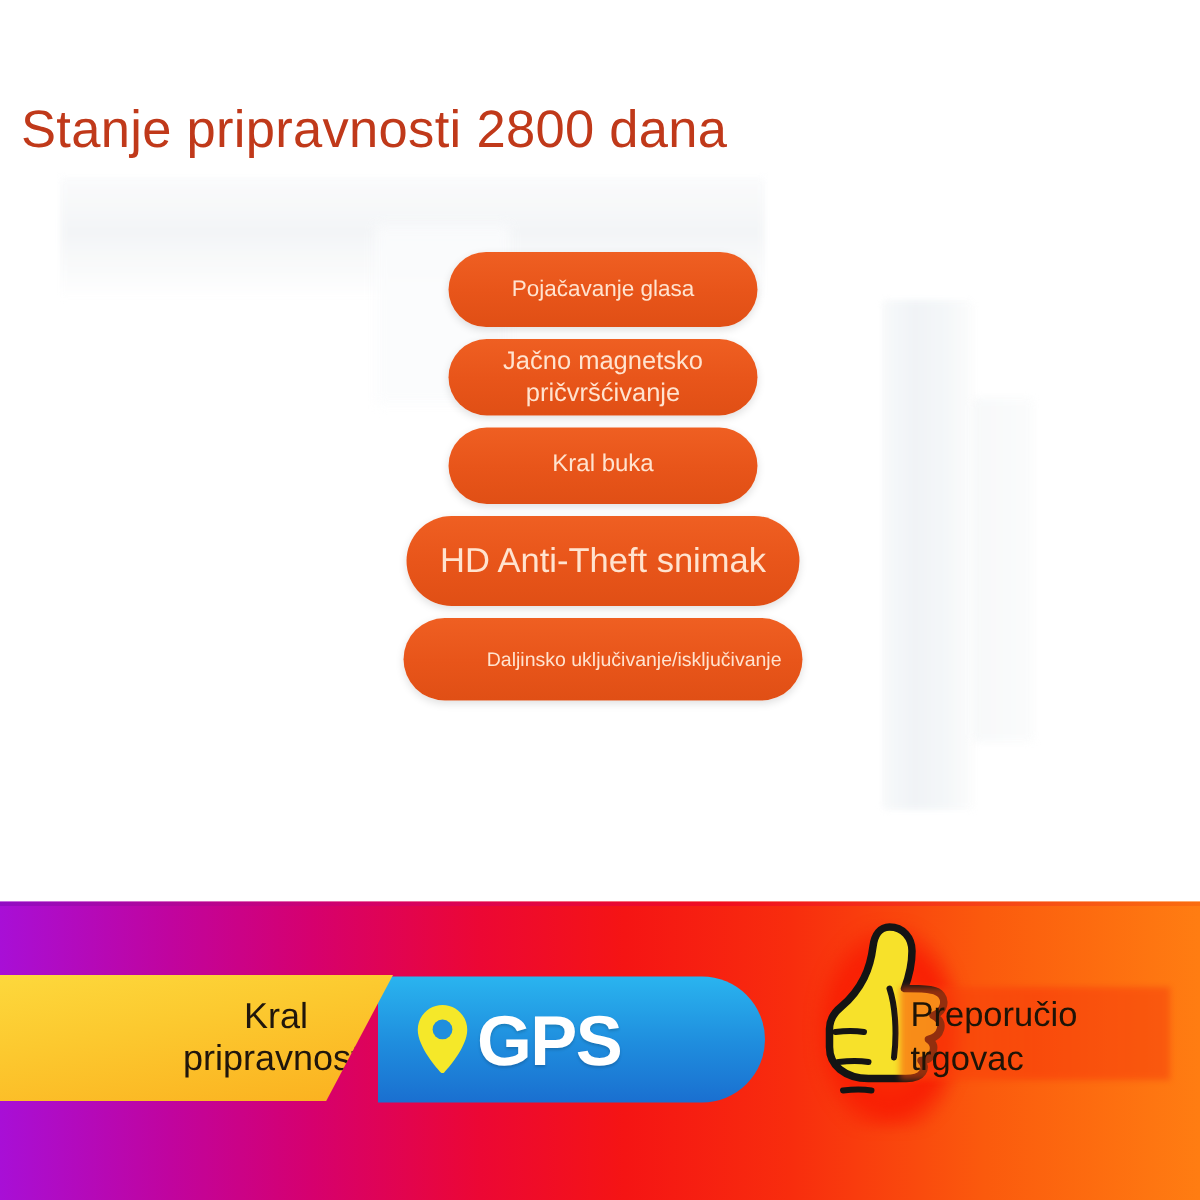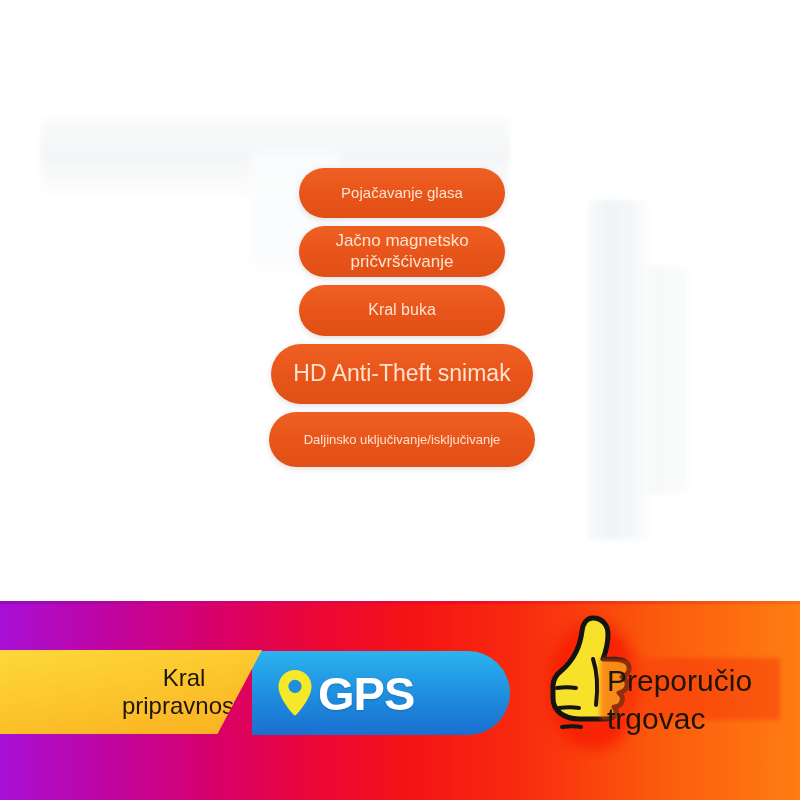--- a/index.html
+++ b/index.html
@@ -81,21 +81,21 @@
     box-shadow:0 2px 6px rgba(0,0,0,.13);
     padding:0 14px;
     line-height:1.18;
   }
   .pill-text { display:block; }
 
   .pill.s1 { width:206px; height:50px; font-size:15px; }
   .pill.s2 { width:206px; height:51px; font-size:17px; }
   .pill.s3 { width:206px; height:51px; font-size:16px; }
   .pill.s4 { width:262px; height:60px; font-size:23px; }
-  .pill.s5 { width:266px; height:55px; font-size:13px; }
+  .pill.s5 { width:266px; height:55px; font-size:13px;justify-content:flex-end; }
   .pill.s6 { width:270px; height:58px; font-size:16px; }
 
   
   #banner {
     position:absolute;
     left:0; top:601px; width:800px; height:199px;
     background:linear-gradient(90deg,
       #a80fd6 0%,
       #c0049f 14%,
       #d6006e 26%,
@@ -173,36 +173,37 @@
     left:600px; top:658px; width:180px; height:62px;
     background:linear-gradient(90deg,#fa4a0a 0%,#f8380a 50%,#f6410c 100%);
     opacity:.55;
     filter:blur(2px);
     z-index:5;
   }
   #merchant-text {
     position:absolute;
     left:607px; top:662px;
     color:#1e1407;
-    font-size:30px;
+    font-size:23px;
     line-height:1.25;
     white-space:pre-line;
     z-index:6;
   }
 </style>
 </head>
 <body>
 
 <div id="stage">
 
   <div class="ghost" id="ghost-top-band"></div>
   <div class="ghost" id="ghost-soft-left"></div>
   <div class="ghost" id="ghost-device-body"></div>
   <div class="ghost" id="ghost-device-side"></div>
 
+  <div id="headline">Stanje pripravnosti 2800 dana</div>
 
   <div id="pill-stack">
 
     <div class="pill-row">
       <div class="pill s1">
         <span class="pill-text">Pojačavanje
 glasa</span>
       </div>
     </div>
 

